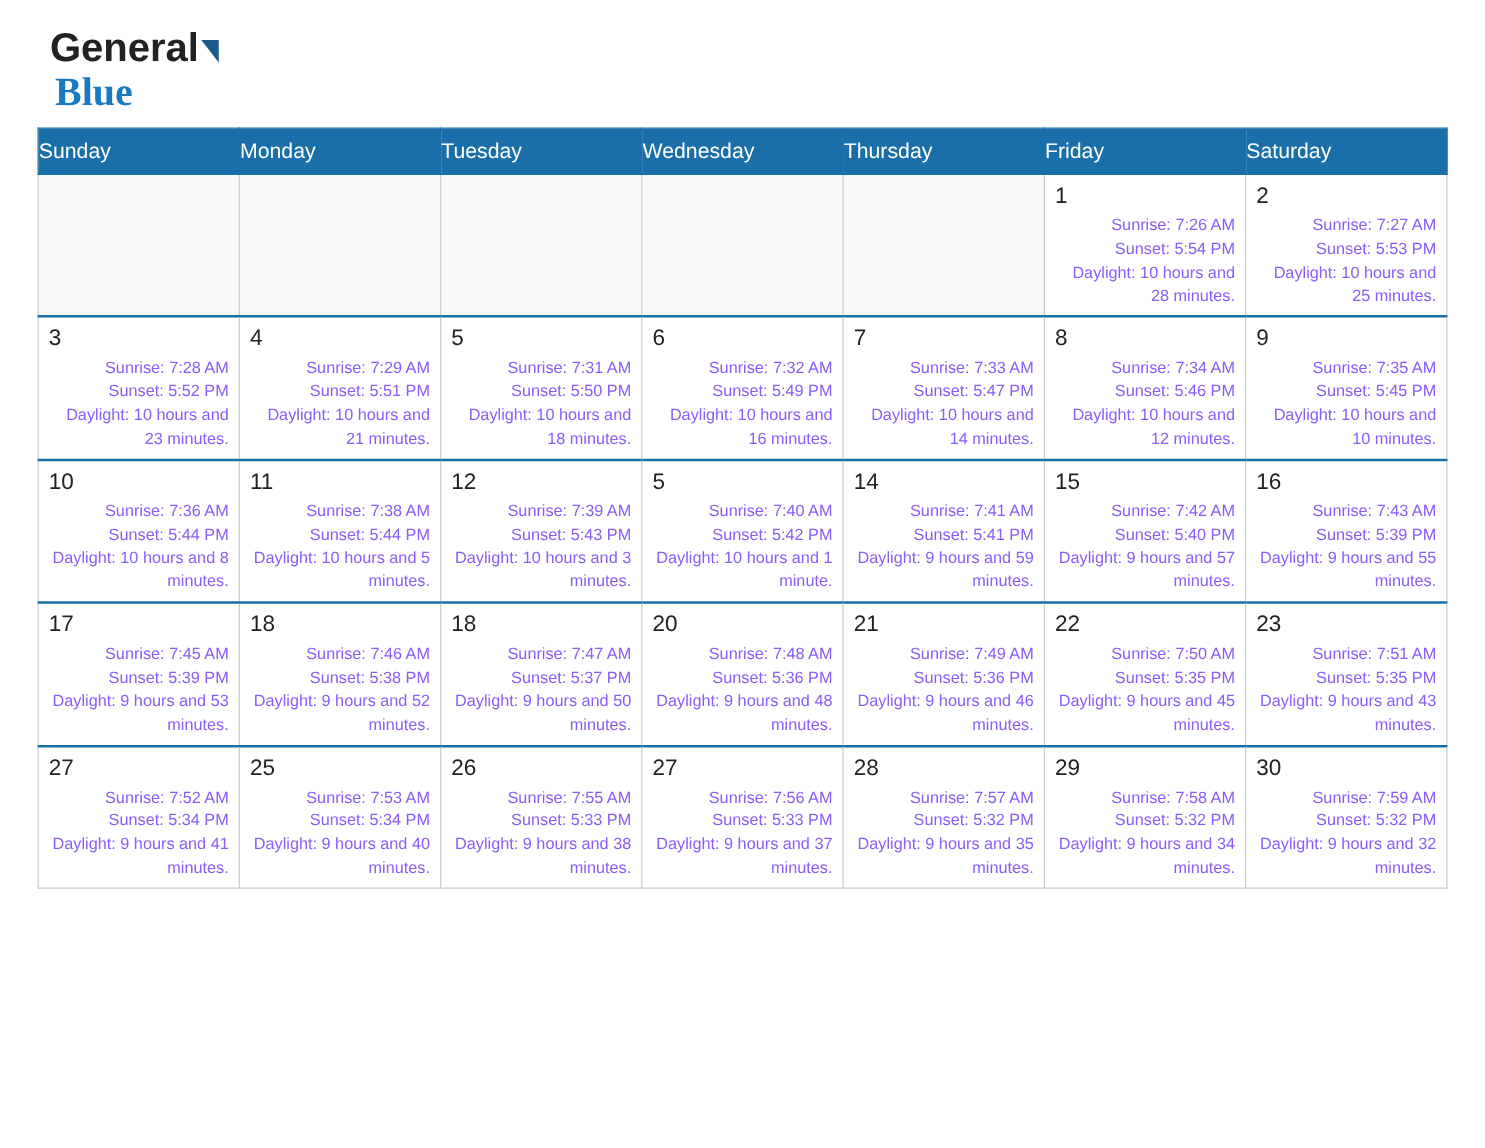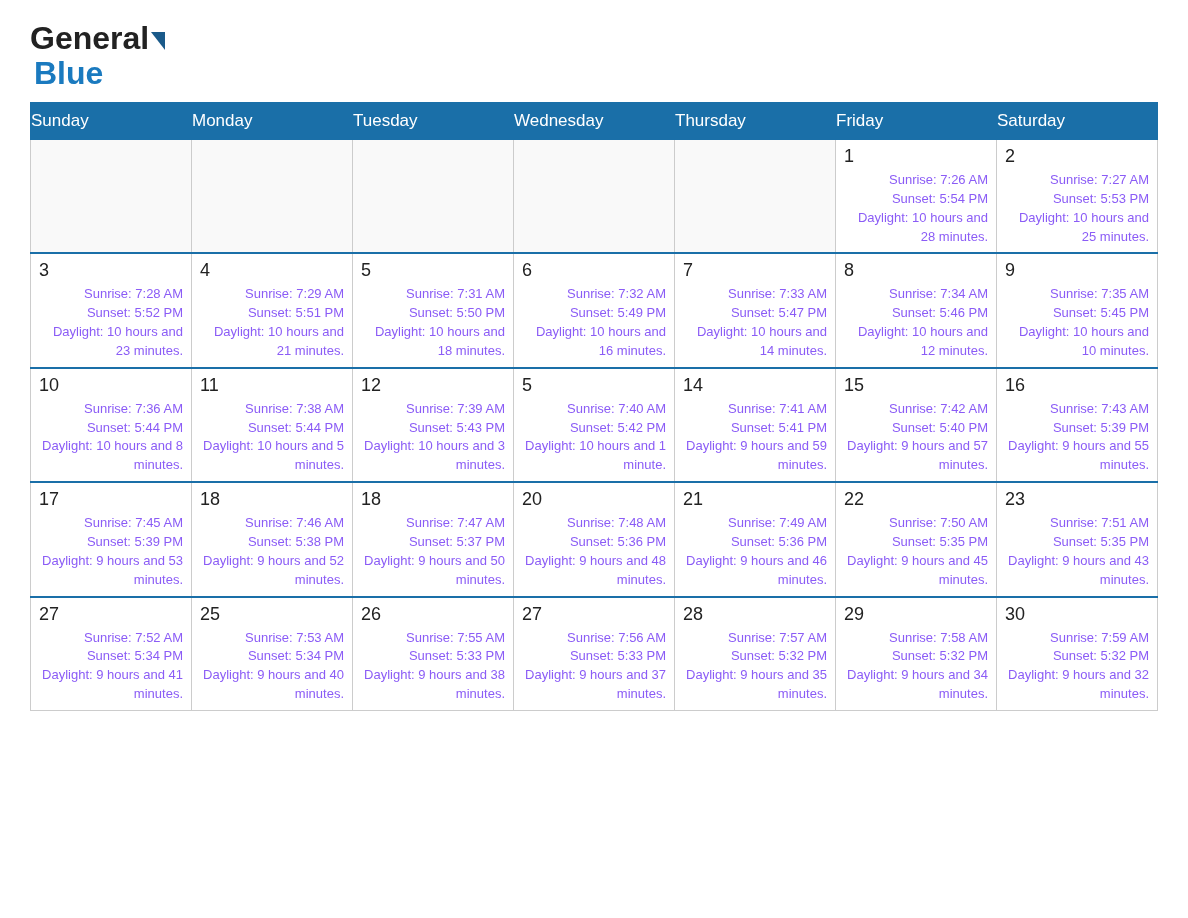--- a/index.html
+++ b/index.html
@@ -14,20 +14,21 @@
     .header {
       display: flex;
       justify-content: space-between;
       align-items: flex-start;
       margin-bottom: 10px;
     }
     .logo {
       display: flex;
       flex-direction: column;
       align-items: flex-start;
+      margin-left: 10px;
     }
     .title-area {
       text-align: right;
     }
     .month-title {
       font-size: 52px;
       font-weight: normal;
       color: #222;
       line-height: 1.1;
     }
@@ -78,21 +79,21 @@
   </style>
 </head>
 <body>
 
 <div class="header">
   <div class="logo">
     <div style="display:flex;align-items:center;">
       <span style="font-size:32px;font-weight:bold;color:#222;">General</span>
       <span style="display:inline-block;width:0;height:0;border-left:14px solid transparent;border-bottom:0px;border-top:18px solid #1a5a8a;margin-left:2px;margin-top:4px;"></span>
     </div>
-    <div style="display:flex;align-items:flex-end;margin-top:-2px;margin-left:4px;">
+    <div style="display:flex;align-items:flex-end;margin-top:-2px;margin-left:4px;font-family:Liberation Serif, serif;">
       <span style="font-size:32px;font-weight:bold;color:#1a7abf;">Blue</span>
     </div>
   </div>
   <div class="title-area">
     <div class="month-title"></div>
     <div class="subtitle"></div>
   </div>
 </div>
 
 <table class="calendar">

